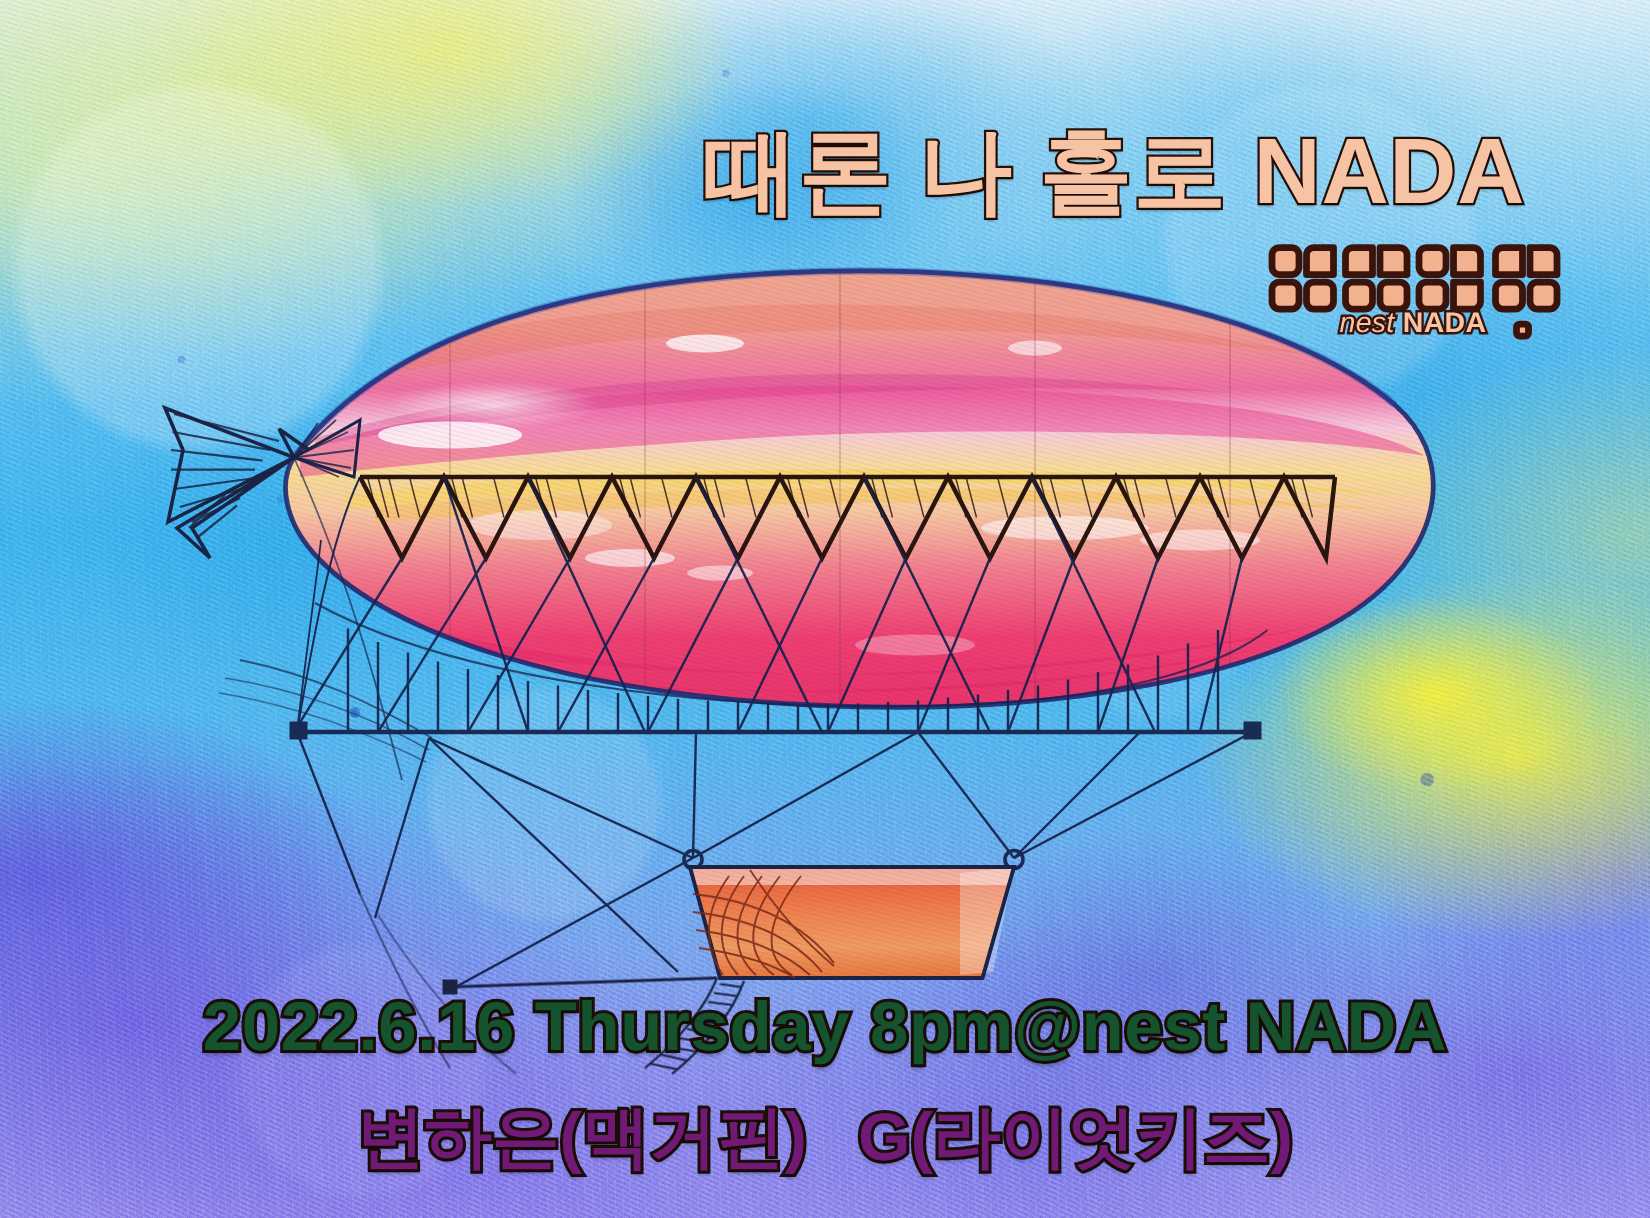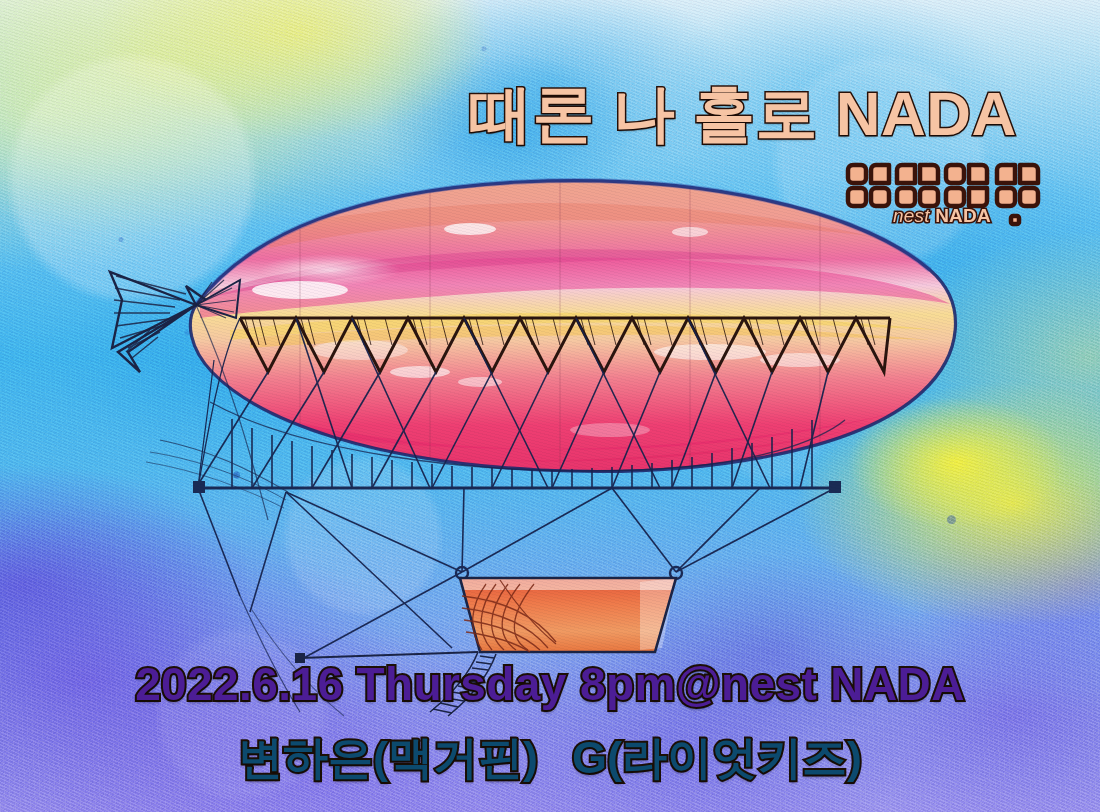--- a/index.html
+++ b/index.html
@@ -82,29 +82,29 @@
     font-size:19px;font-weight:700;letter-spacing:.2px;
     color:#f6c4a4;white-space:nowrap;
     -webkit-text-stroke:3.2px #3a130a;paint-order:stroke fill;
   }
   #logo-word .thin{font-weight:400;font-style:italic;}
 
   #date-line{
     position:absolute;left:0;right:0;top:657px;
     text-align:center;
     font-size:46px;font-weight:700;letter-spacing:.4px;
-    color:#4c1d95;white-space:nowrap;
+    color:#14532d;white-space:nowrap;
     -webkit-text-stroke:4px #1c0f06;paint-order:stroke fill;
     text-shadow:0 3px 3px rgba(0,0,0,.3);
   }
   #lineup-line{
     position:absolute;left:0;right:0;top:728px;
     text-align:center;
     font-size:45px;font-weight:700;
-    color:#0c4a6e;white-space:nowrap;
+    color:#701a75;white-space:nowrap;
     -webkit-text-stroke:4px #1c0f06;paint-order:stroke fill;
     text-shadow:0 3px 3px rgba(0,0,0,.3);
   }
   #lineup-line .gap{display:inline-block;width:34px;}
   .paper{
     position:absolute;inset:0;pointer-events:none;opacity:.16;mix-blend-mode:multiply;
     background-image:repeating-linear-gradient(14deg, rgba(120,120,160,.5) 0 1px, transparent 1px 3px);
   }
 </style>
 </head>

